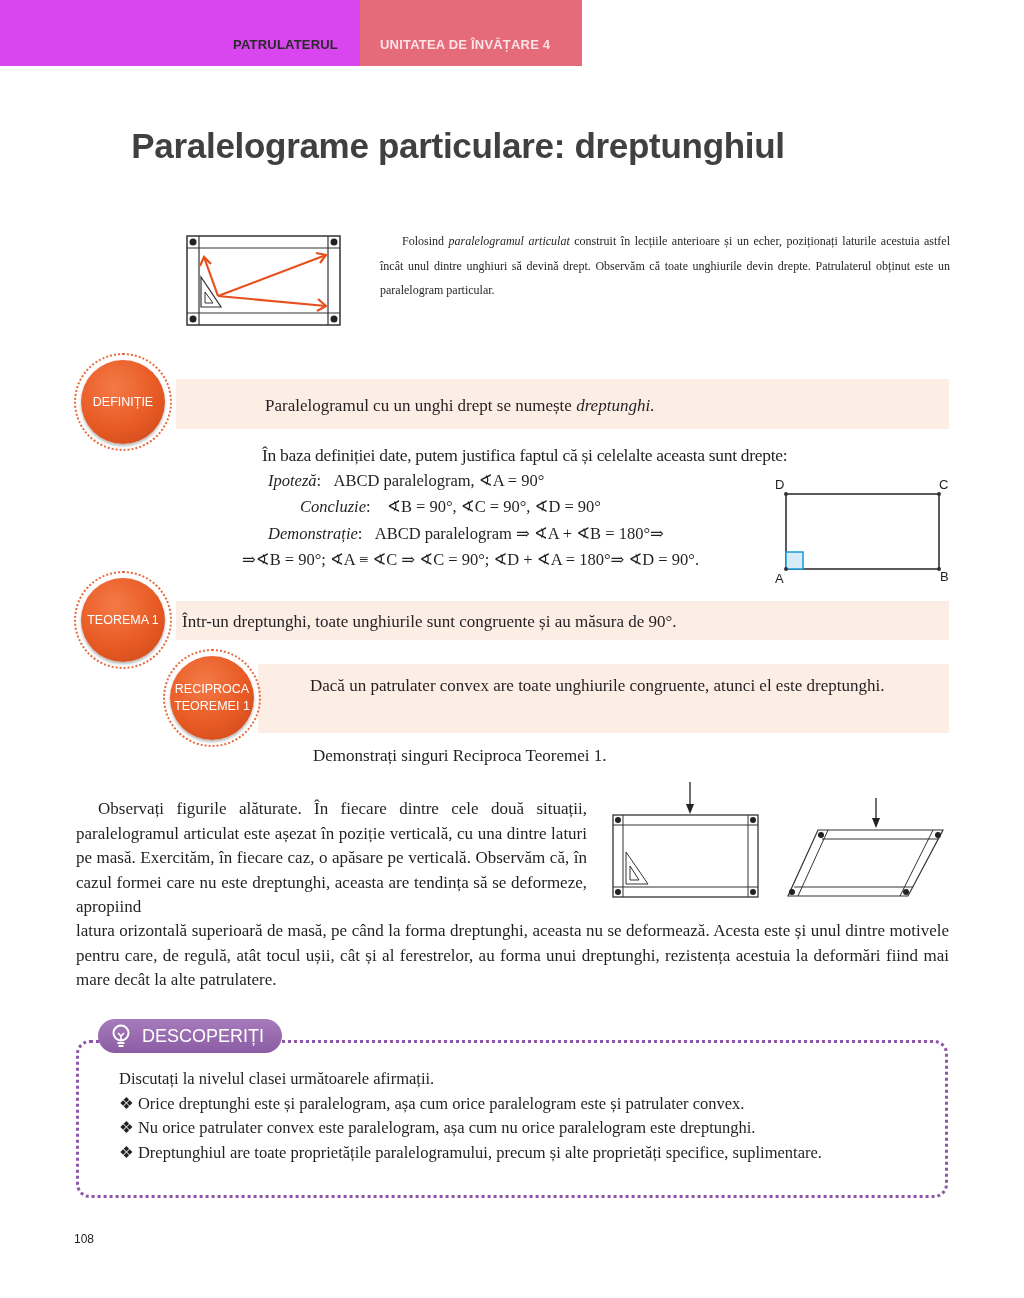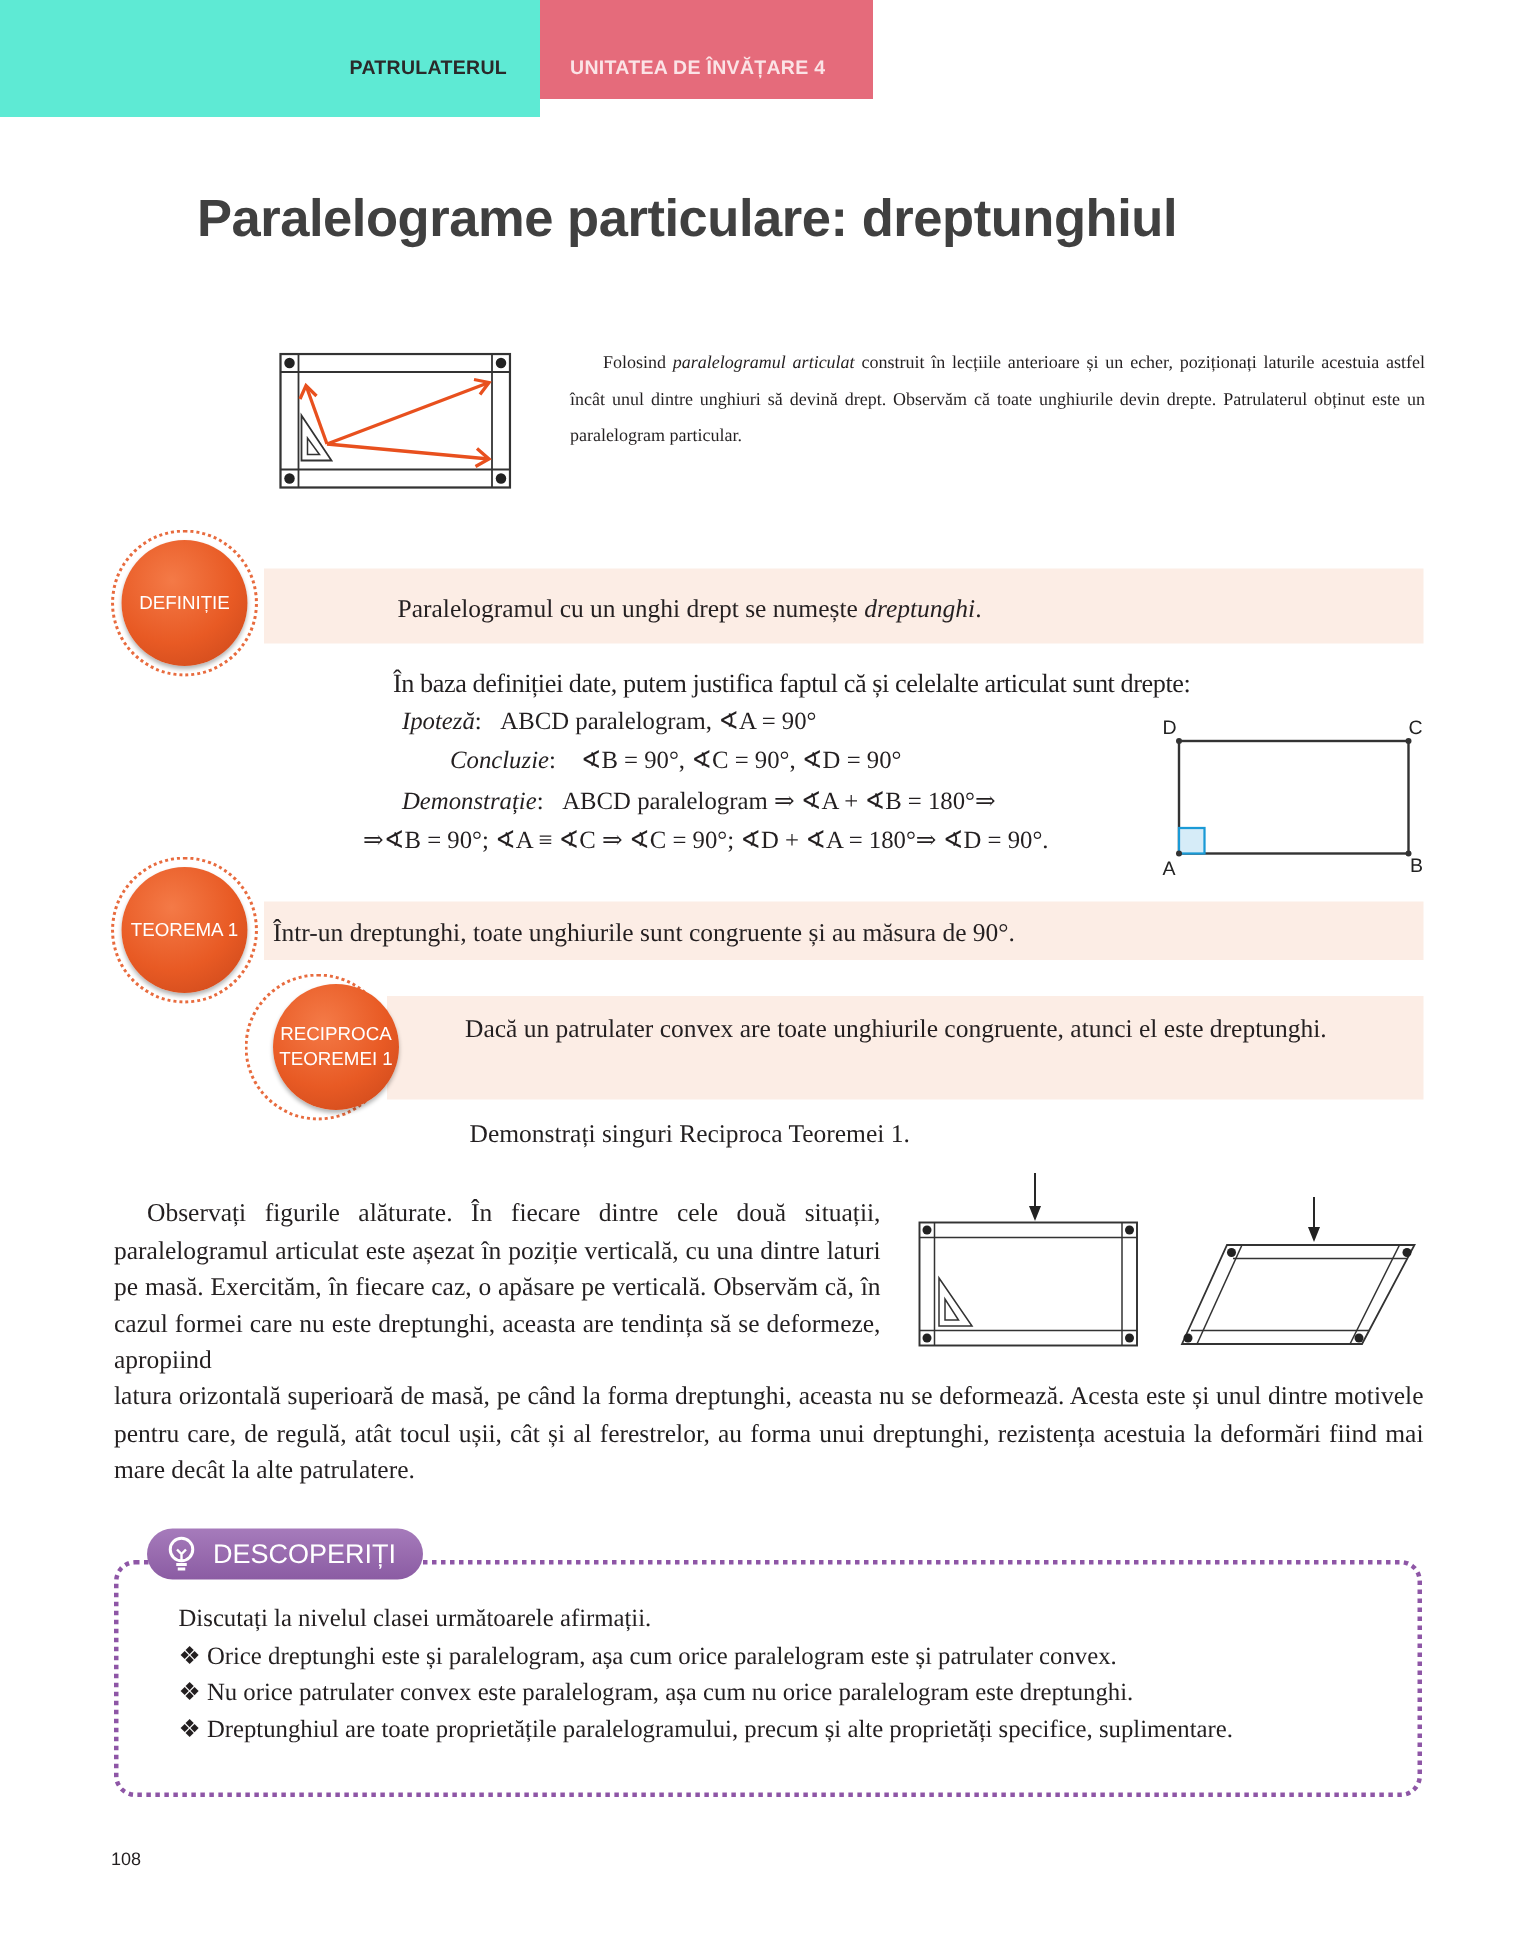--- a/index.html
+++ b/index.html
@@ -1,20 +1,20 @@
 <!DOCTYPE html>
 <html><head>
 <meta charset="utf-8">
 <style>
   html, body { margin:0; padding:0; }
   body { width:1024px; height:1298px; background:#ffffff; position:relative; overflow:hidden;
          font-family:"DejaVu Serif","Liberation Serif",serif; color:#231f20; }
   .abs { position:absolute; }
   
-  .hdr-left { left:0; top:0; width:360px; height:78px; background:#5eead4; }
+  .hdr-left { left:0; top:0; width:360px; height:66px; background:#d946ef; }
   .hdr-right { left:360px; top:0; width:222px; height:66px; background:#e56b7b; }
   .hdr-text { font-family:"Liberation Sans","DejaVu Sans",sans-serif; font-weight:bold; font-size:13px; letter-spacing:0.2px; }
   .hdr-left .hdr-text { position:absolute; right:22px; top:37px; color:#2a2a2a; }
   .hdr-right .hdr-text { position:absolute; left:20px; top:37px; color:#fbe3e6; }
   
   .title { left:0; width:916px; top:126px; text-align:center; font-family:"Liberation Sans","DejaVu Sans",sans-serif;
            font-weight:bold; font-size:35px; color:#404040; letter-spacing:-0.3px; }
   
   .para { font-size:17px; line-height:24.5px; text-align:justify; font-family:"Liberation Serif","DejaVu Serif",serif; }
   .para.narrow { font-size:12px; }
@@ -78,21 +78,21 @@
 
 <div class="abs band" style="left:176px;top:379px;width:773px;height:50px;"></div>
 <div class="abs badge-ring" style="left:74px;top:353px;"></div>
 <div class="abs badge" style="left:81px;top:360px;">
   <span>DEFINIȚIE</span>
 </div>
 <div class="abs para" style="left:265px;top:394px;width:680px;">
   <span>Paralelogramul cu un unghi drept se numește </span><em>dreptunghi</em><span>.</span>
 </div>
 
-<div class="abs para" style="left:262px;top:443px;width:700px;font-size:17.5px;letter-spacing:-0.3px;white-space:nowrap;">În baza definiției date, putem justifica faptul că și celelalte articulat sunt drepte:</div>
+<div class="abs para" style="left:262px;top:443px;width:700px;font-size:17.5px;letter-spacing:-0.3px;white-space:nowrap;">În baza definiției date, putem justifica faptul că și celelalte aceasta sunt drepte:</div>
 <div class="abs math" style="left:268px;top:471px;">
   <em>Ipoteză</em>:&nbsp;&nbsp;&nbsp;<span>ABCD paralelogram, ∢A = 90°</span>
 </div>
 <div class="abs math" style="left:268px;top:497px;margin-left:32px;">
   <em>Concluzie</em>:&nbsp;&nbsp;&nbsp;&nbsp;<span>∢B = 90°, ∢C = 90°, ∢D = 90°</span>
 </div>
 <div class="abs math" style="left:268px;top:524px;">
   <em>Demonstrație</em>:&nbsp;&nbsp;&nbsp;<span>ABCD paralelogram ⇒ ∢A + ∢B = 180°⇒</span>
 </div>
 <div class="abs math" style="left:242px;top:550px;">⇒∢B = 90°; ∢A ≡ ∢C ⇒ ∢C = 90°; ∢D + ∢A = 180°⇒ ∢D = 90°.</div>
@@ -112,21 +112,21 @@
 
 <div class="abs band" style="left:176px;top:601px;width:773px;height:39px;"></div>
 <div class="abs badge-ring" style="left:74px;top:571px;"></div>
 <div class="abs badge" style="left:81px;top:578px;">
   <span>TEOREMA 1</span>
 </div>
 <div class="abs para" style="left:182px;top:610px;width:760px;">Într-un dreptunghi, toate unghiurile sunt congruente și au măsura de 90°.</div>
 
 <div class="abs band" style="left:258px;top:664px;width:691px;height:69px;"></div>
 <div class="abs badge-ring" style="left:163px;top:649px;"></div>
-<div class="abs badge" style="left:170px;top:656px;margin-left:12px;">
+<div class="abs badge" style="left:170px;top:656px;">
   <span><span>RECIPROCA</span><br><span>TEOREMEI 1</span></span>
 </div>
 <div class="abs para indent" style="left:288px;top:674px;width:650px;">Dacă un patrulater convex are toate unghiurile congruente, atunci el este dreptunghi.</div>
 
 <div class="abs para" style="left:313px;top:744px;width:600px;">Demonstrați singuri Reciproca Teoremei 1.</div>
 
 <div class="abs para indent" style="left:76px;top:797px;width:511px;">Observați figurile alăturate. În fiecare dintre cele două situații, paralelogramul articulat este așezat în poziție verticală, cu una dintre laturi pe masă. Exercităm, în fiecare caz, o apăsare pe verticală. Observăm că, în cazul formei care nu este dreptunghi, aceasta are tendința să se deformeze, apropiind</div>
 <div class="abs para" style="left:76px;top:919px;width:873px;">latura orizontală superioară de masă, pe când la forma dreptunghi, aceasta nu se deformează. Acesta este și unul dintre motivele pentru care, de regulă, atât tocul ușii, cât și al ferestrelor, au forma unui dreptunghi, rezistența acestuia la deformări fiind mai mare decât la alte patrulatere.</div>
 
 <svg class="abs" style="left:608px;top:780px;" width="345" height="120" viewBox="0 0 345 120">

